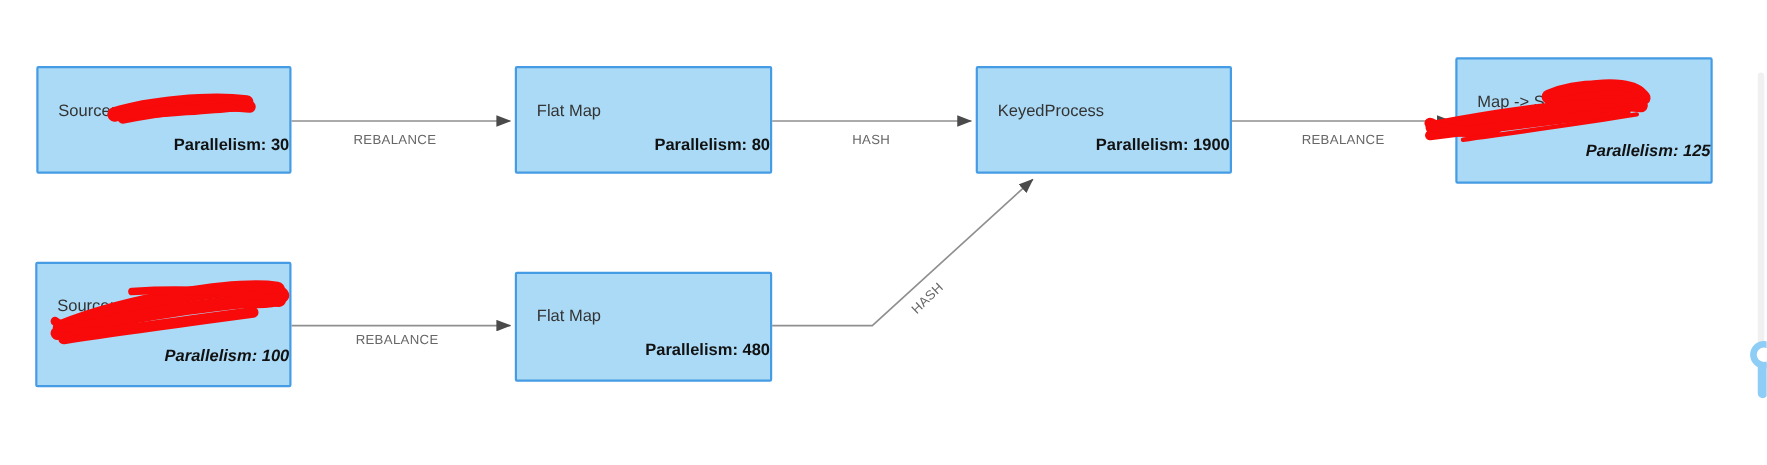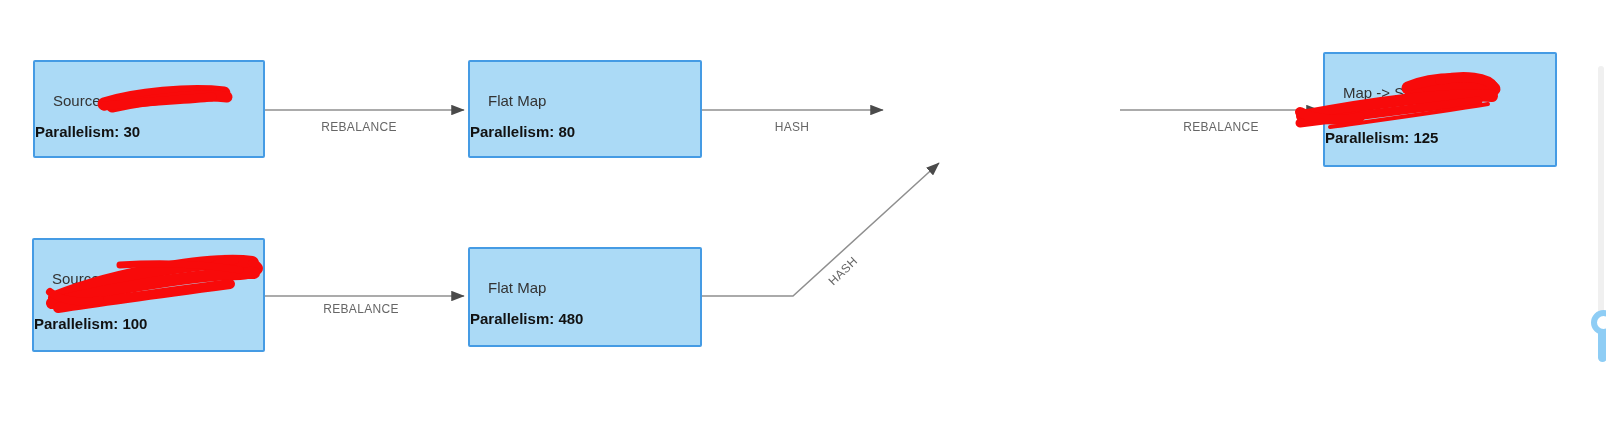--- a/index.html
+++ b/index.html
@@ -33,28 +33,28 @@
     font-size: 15px;
     line-height: 18px;
     color: #333333;
     white-space: nowrap;
   }
   .node-parallelism {
     position: absolute;
     left: 0;
     right: 0;
     top: 61px;
-    text-align: left;
+    text-align: right;
     font-size: 15px;
     line-height: 18px;
     font-weight: bold;
     color: #111111;
     white-space: nowrap;
   }
-  .node.tall .node-parallelism { top: 75px; }
+  .node.tall .node-parallelism { top: 75px; font-style: italic; }
   .edge-label {
     position: absolute;
     font-size: 12px;
     line-height: 14px;
     color: #666666;
     letter-spacing: 0.3px;
     white-space: nowrap;
     transform: translateX(-50%);
     z-index: 2;
   }
@@ -112,20 +112,24 @@
   <div class="node" style="left:33px; top:60px; width:232px; height:98px">
     <div class="node-title">Source:</div>
     <div class="node-parallelism">Parallelism: 30</div>
   </div>
 
   <div class="node" style="left:468px; top:60px; width:234px; height:98px">
     <div class="node-title">Flat Map</div>
     <div class="node-parallelism">Parallelism: 80</div>
   </div>
 
+  <div class="node" style="left:887px; top:60px; width:233px; height:98px">
+    <div class="node-title">KeyedProcess</div>
+    <div class="node-parallelism">Parallelism: 1900</div>
+  </div>
 
   <div class="node tall" style="left:1323px; top:52px; width:234px; height:115px">
     <div class="node-title">Map -&gt; Sink:</div>
     <div class="node-parallelism">Parallelism: 125</div>
   </div>
 
   <div class="node tall" style="left:32px; top:238px; width:233px; height:114px">
     <div class="node-title">Source:</div>
     <div class="node-parallelism">Parallelism: 100</div>
   </div>

